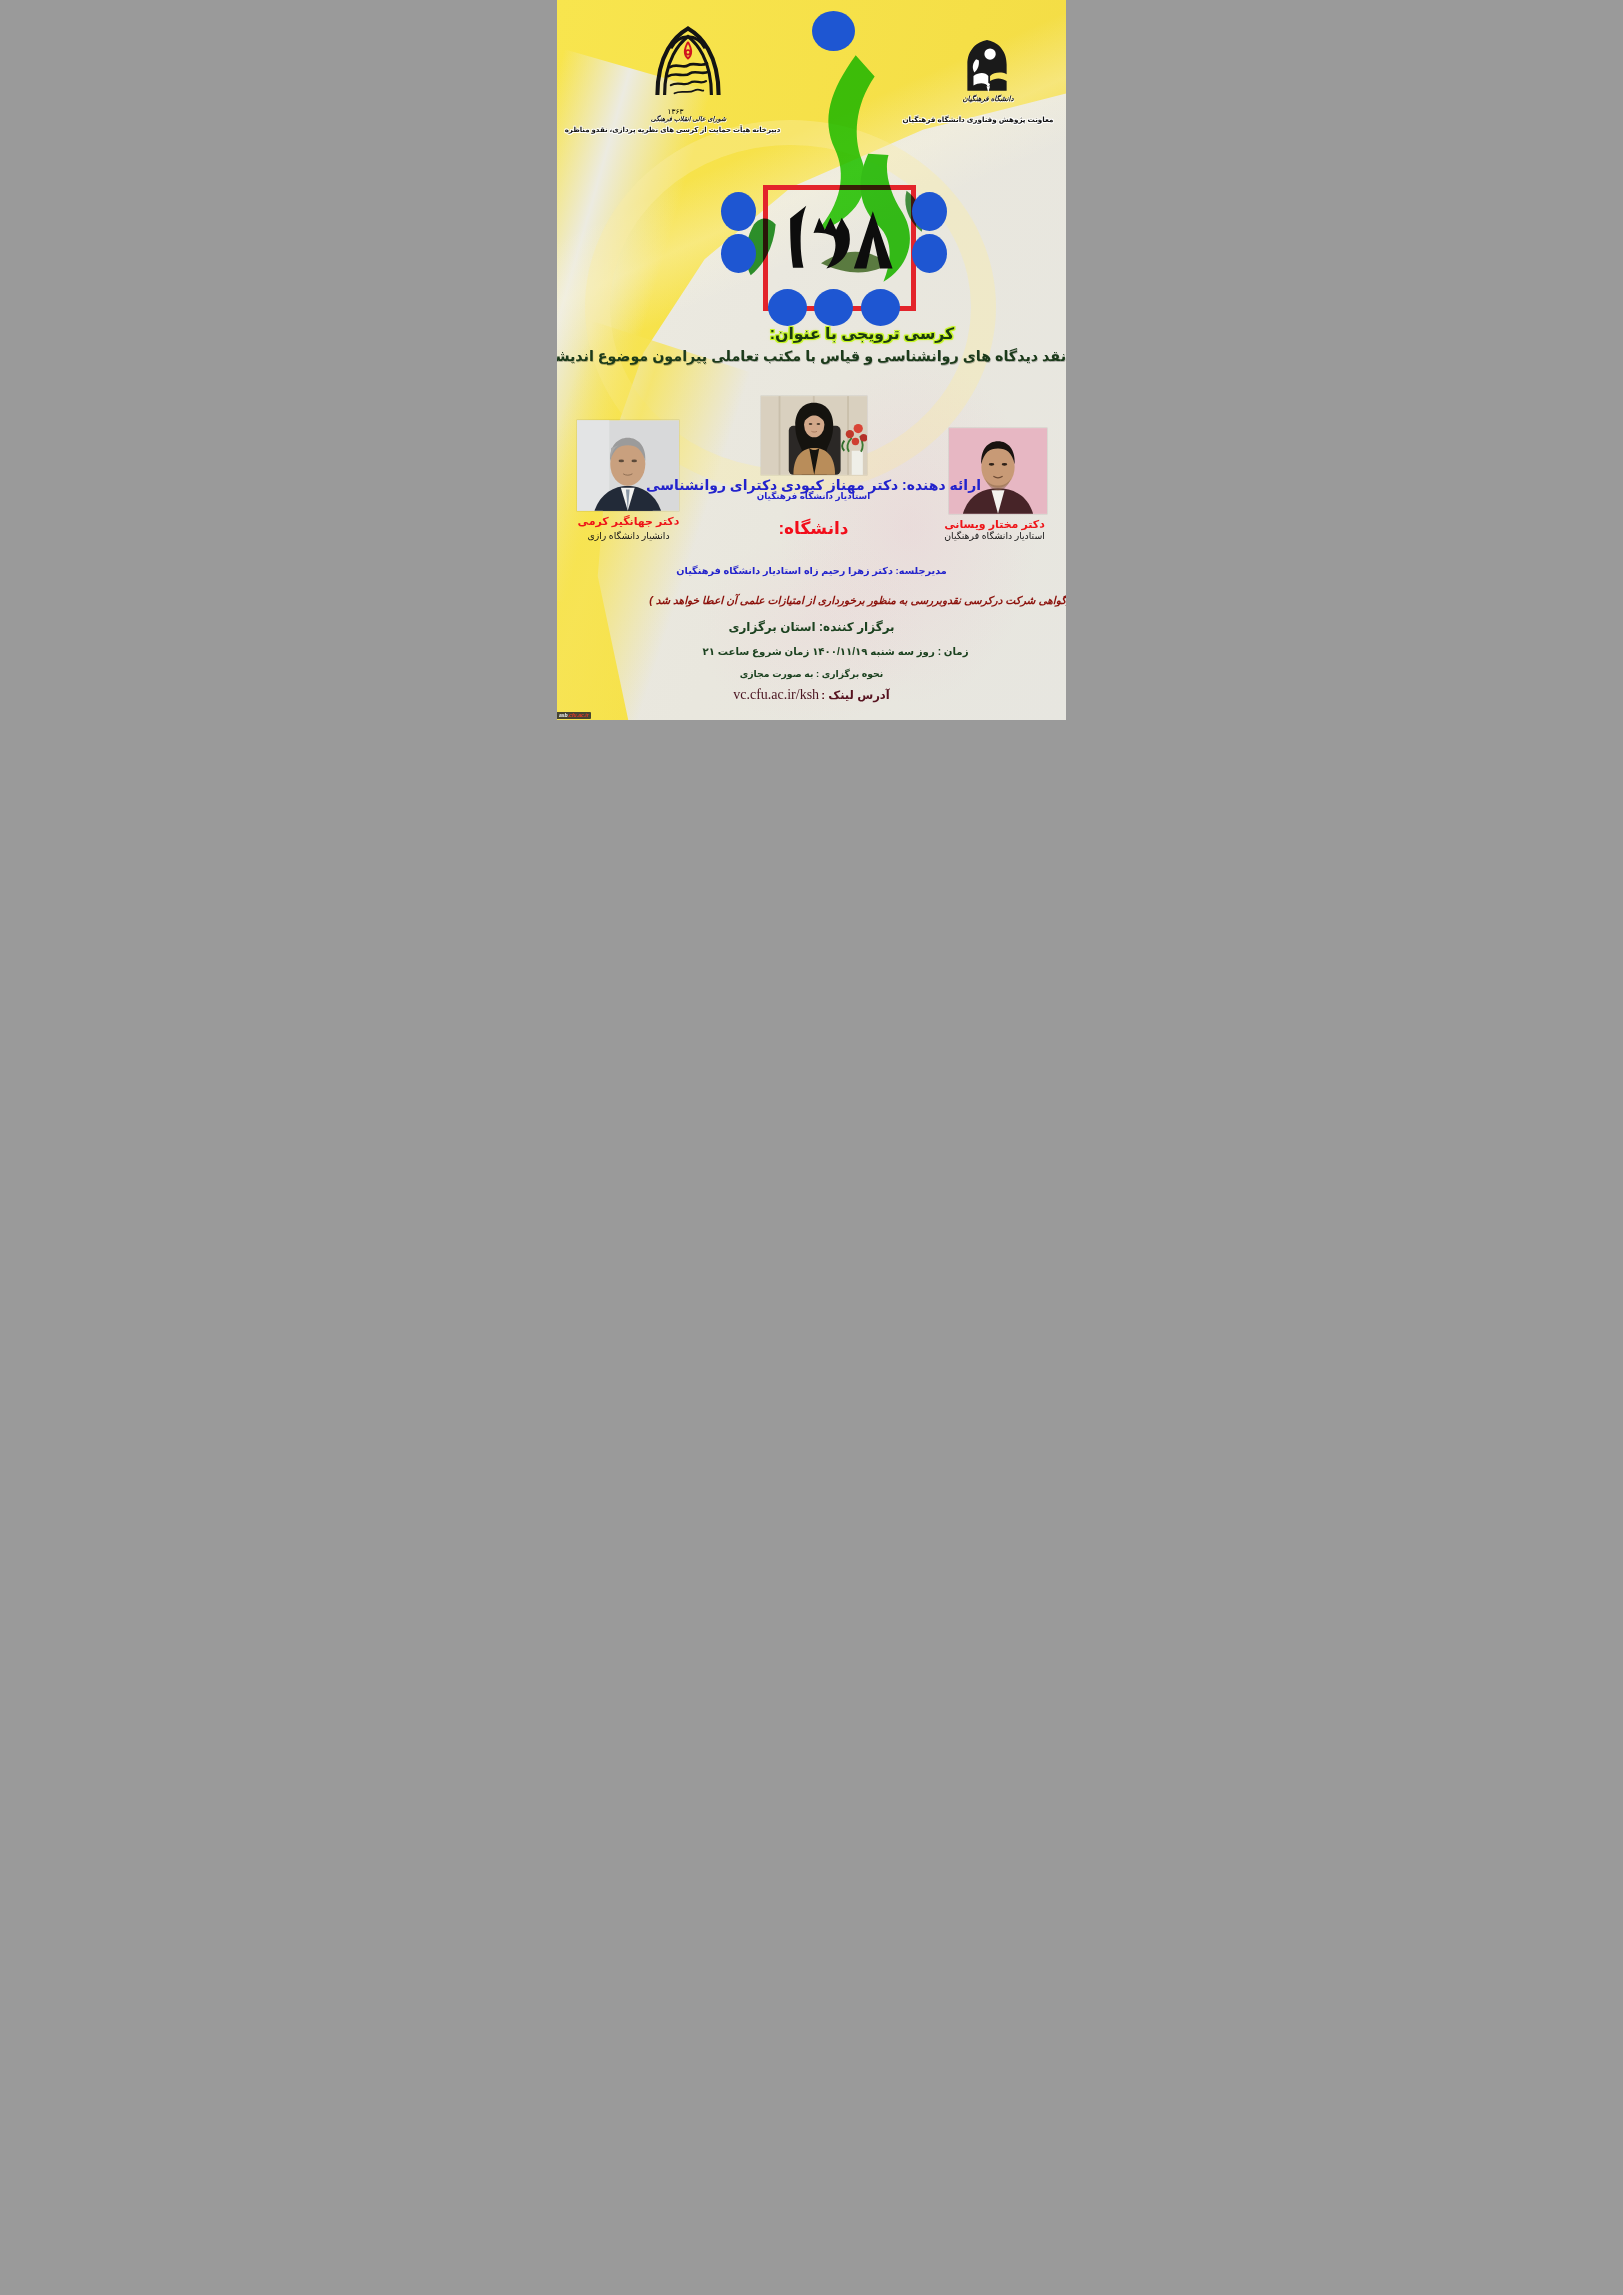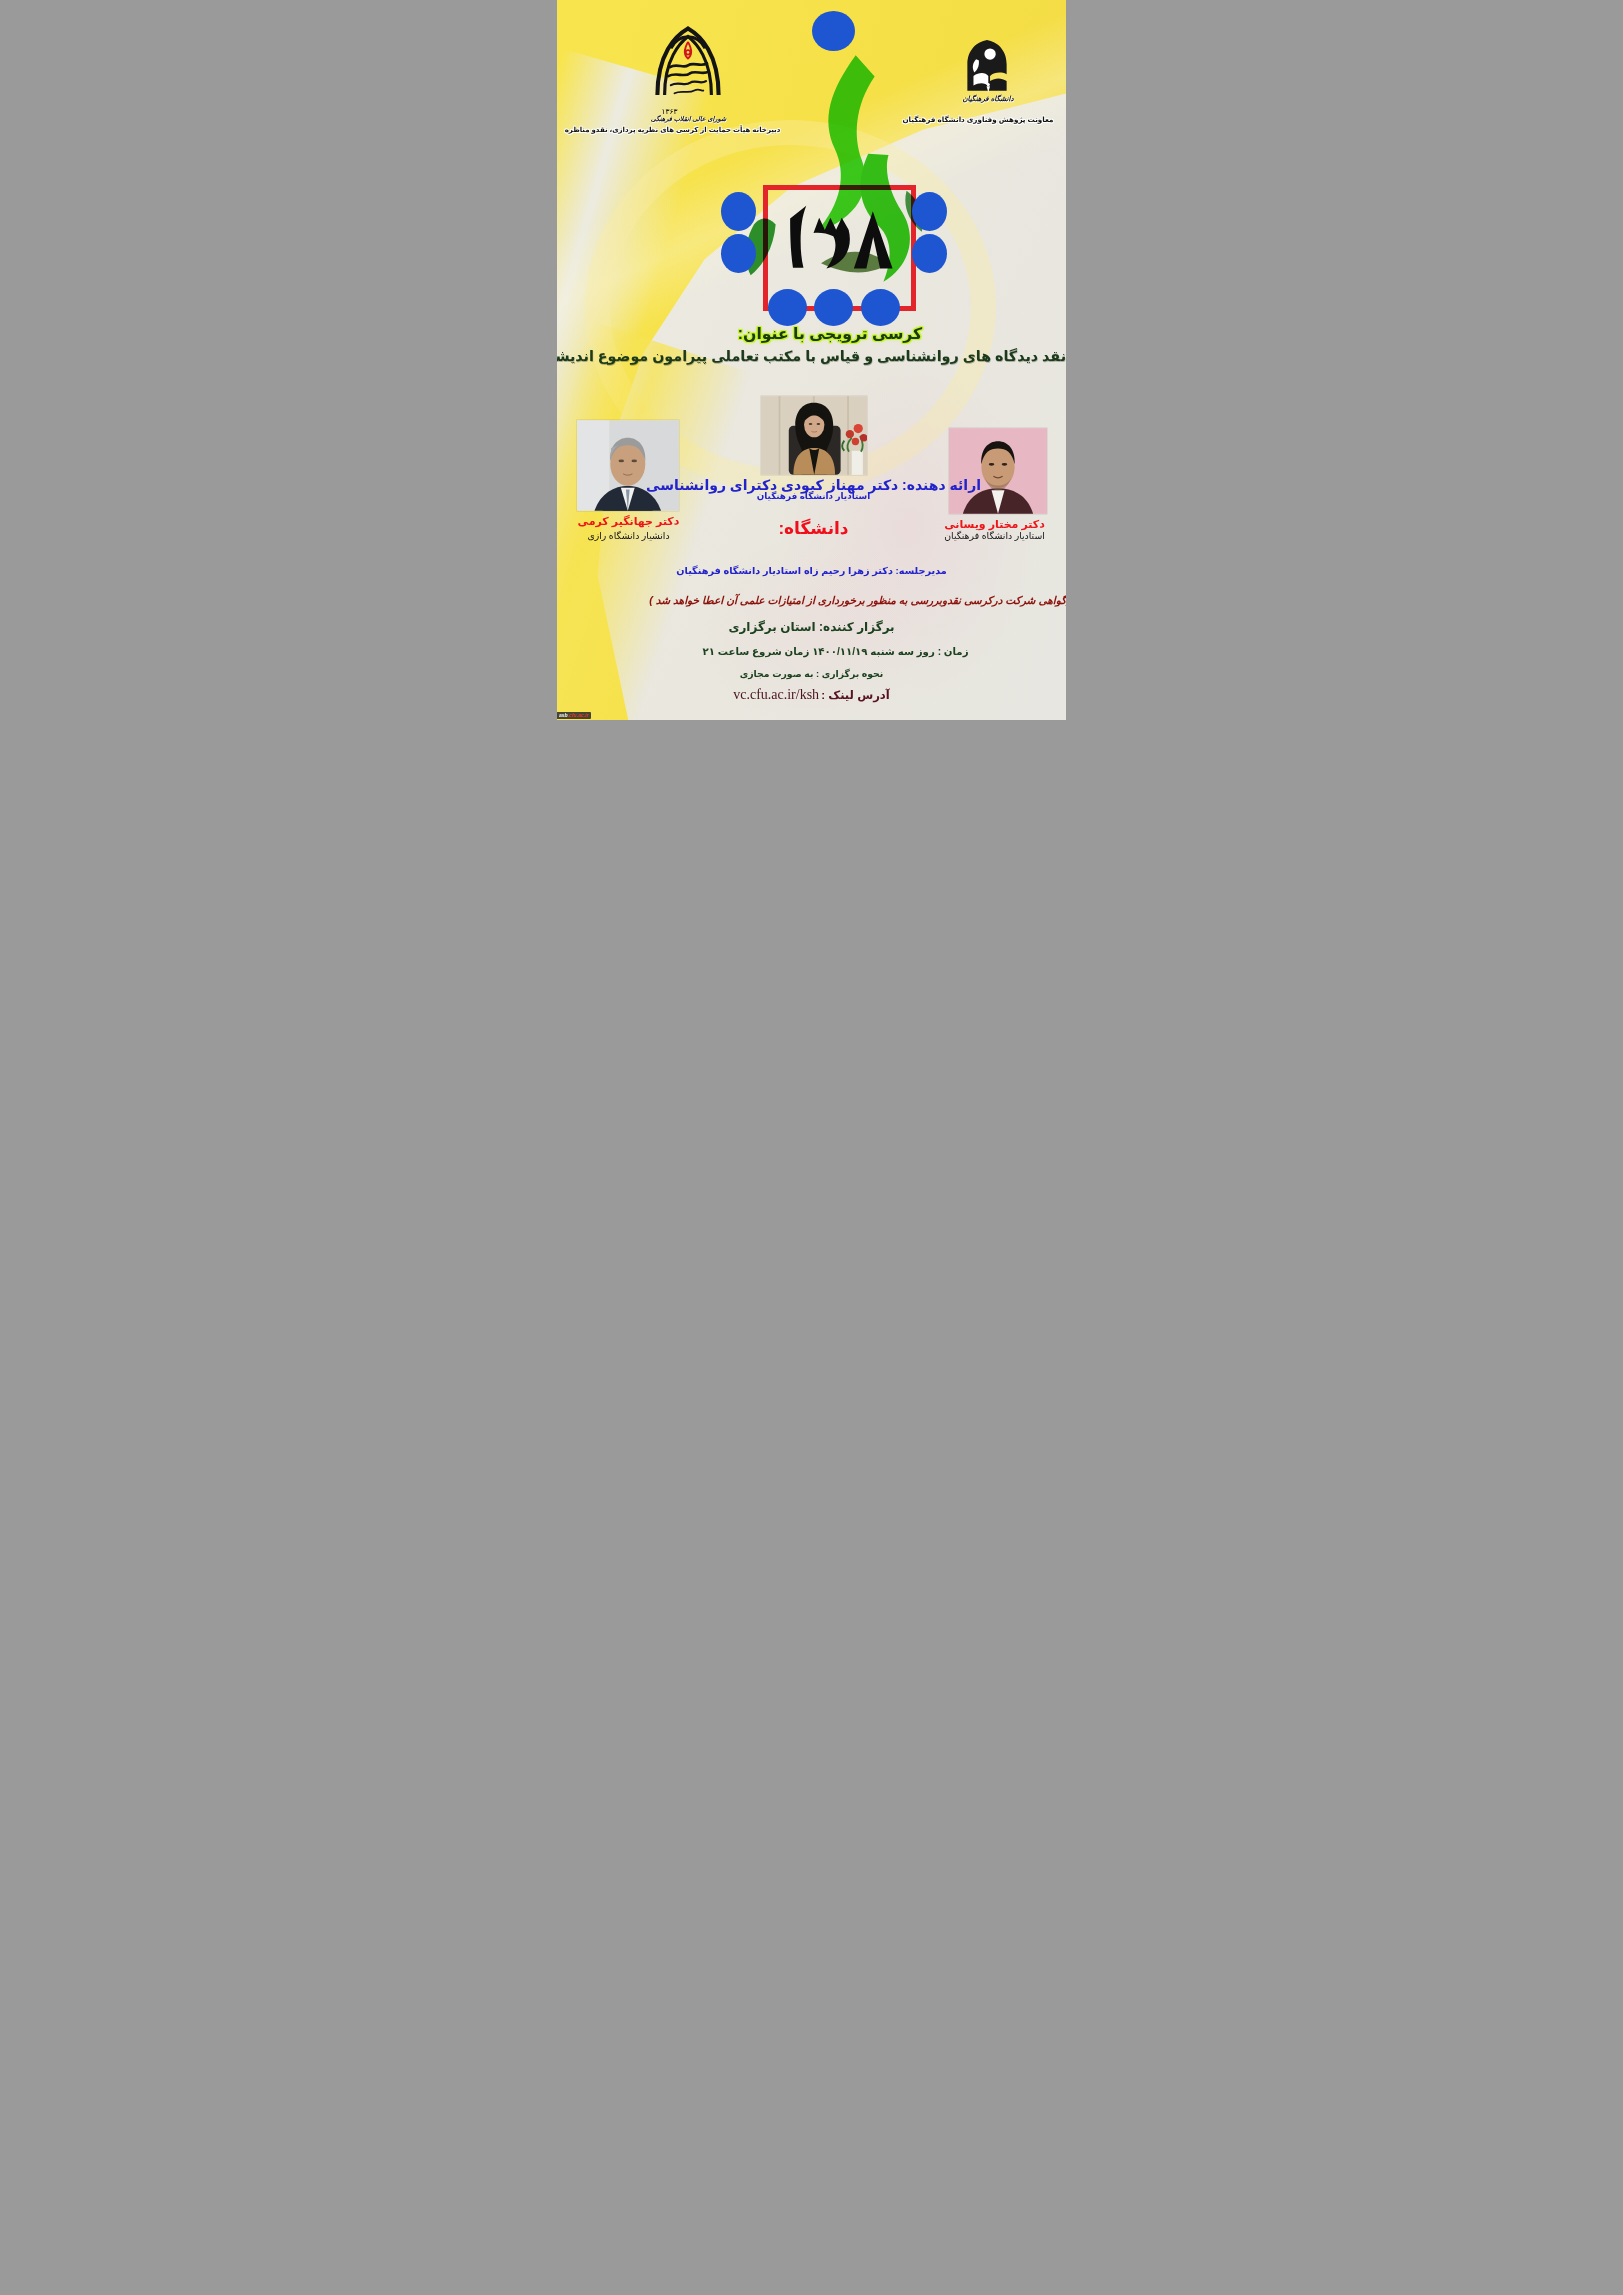--- a/index.html
+++ b/index.html
@@ -36,21 +36,21 @@
     text-shadow:0.5px 0.5px 0 #fff,-0.5px -0.5px 0 #fff;}
 
   
   .dot{background:#1e56d2;border-radius:50%;}
   .red-frame{border:5.1px solid #e3242b;}
   .flame{mix-blend-mode:multiply;}
 
   
   .kicker{font-size:15.7px;font-weight:bold;color:#1b3a10;
     text-shadow:0 0 1.4px #c6f527,0 0 3.2px #c6f527,1.2px 1.2px 0 #c6f527,-1.2px -1.2px 0 #c6f527,
-      1.2px -1.2px 0 #c6f527,-1.2px 1.2px 0 #c6f527,0 1.4px 0.5px #c6f527,0 -1.4px 0.5px #c6f527;}
+      1.2px -1.2px 0 #c6f527,-1.2px 1.2px 0 #c6f527,0 1.4px 0.5px #c6f527,0 -1.4px 0.5px #c6f527;padding-left:32px;}
   .main-title{font-size:14.3px;font-weight:bold;color:#1b3a1a;text-shadow:0.5px 0.5px 0.5px rgba(0,0,0,.25);}
   .blue-line{color:#2323cc;font-weight:bold;}
   .red-name{color:#ee1418;font-weight:bold;font-size:11px;}
   .black-title{color:#141414;font-weight:normal;font-size:9.3px;}
   .critics-h{color:#f20d1a;font-weight:bold;font-size:17px;}
   .note{color:#8c120c;font-weight:bold;font-style:italic;font-size:10.6px;}
   .green-line{color:#1c4220;font-weight:bold;}
   .link-label{color:#571320;font-weight:bold;font-size:11.6px;}
   .link-url{color:#4a1420;font-family:"Liberation Serif","DejaVu Serif",serif;font-size:14px;}
   .watermark{left:0;bottom:0.9px;background:rgba(45,45,45,.88);padding:0.5px 2.8px 0.9px 1.9px;font-size:5.1px;
@@ -83,21 +83,21 @@
       <path d="M100,44 C91,60 89,72 100,81 C111,72 109,60 100,44"></path>
       <circle cx="100" cy="67" r="5"></circle>
     </g>
     <g fill="none" stroke="#141414" stroke-linecap="round">
       <path d="M60,100 C75,90 90,104 100,96 C112,88 128,100 142,92" stroke-width="6"></path>
       <path d="M56,120 C74,110 92,124 104,114 C116,106 132,118 146,110" stroke-width="6"></path>
       <path d="M62,140 C78,131 94,143 104,135 C116,127 128,139 140,131" stroke-width="5"></path>
       <path d="M70,158 C86,150 100,160 114,152 C124,146 132,154 134,152" stroke-width="4"></path>
     </g>
   </svg>
-  <div class="abs ctr" style="left:72px;top:107px;width:81px;text-align:center;">۱۳۶۳</div>
+  <div class="abs ctr" style="left:78px;top:107px;width:81px;text-align:center;">۱۳۶۳</div>
   <div class="abs ctr calli nowrap" style="left:39px;top:115px;width:185px;">شورای عالی انقلاب فرهنگی</div>
   <div class="abs ctr org-caption nowrap" style="left:-14px;top:126px;width:259px;font-size:7px;">دبیرخانه هیأت حمایت از کرسی های نظریه پردازی، نقدو مناظره</div>
 
   <svg class="abs" style="left:406px;top:39px;width:48px;height:55px;" viewBox="0 0 110 125">
     <path d="M10,118 L10,58 C10,24 32,6 55,2 C78,6 100,24 100,58 L100,80 C86,74 72,76 62,84
              L62,96 C74,88 88,88 100,96 L100,118 Z" fill="#1a1a1a"></path>
     <circle cx="62" cy="34" r="13" fill="#fff"></circle>
     <path d="M30,46 C22,54 20,66 26,76 C34,70 38,58 36,48 Z" fill="#fff"></path>
     <path d="M24,84 C38,74 52,76 58,84 L58,108 C52,100 38,98 24,106 Z" fill="#fff"></path>
     <path d="M54,108 L58,122 L62,108 Z" fill="#fff"></path>

